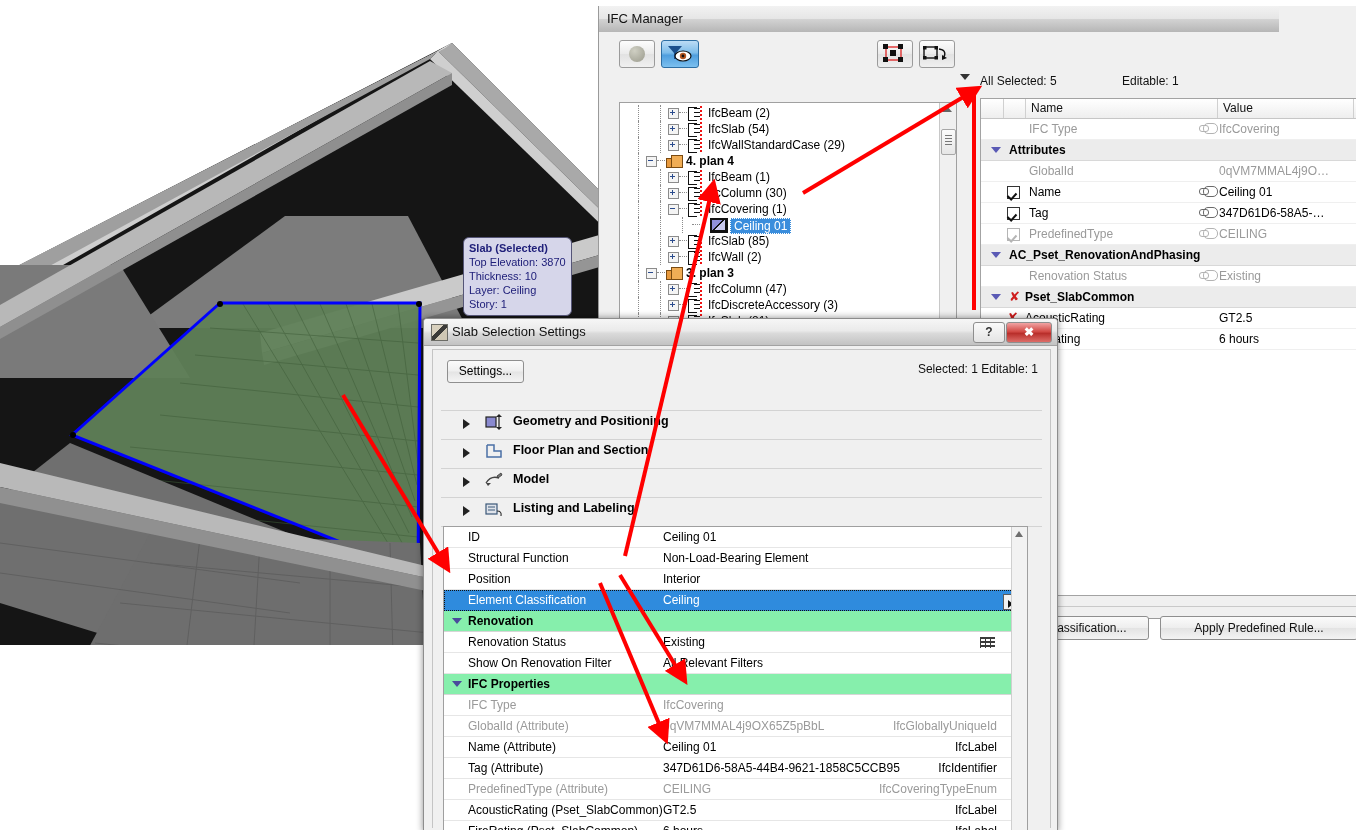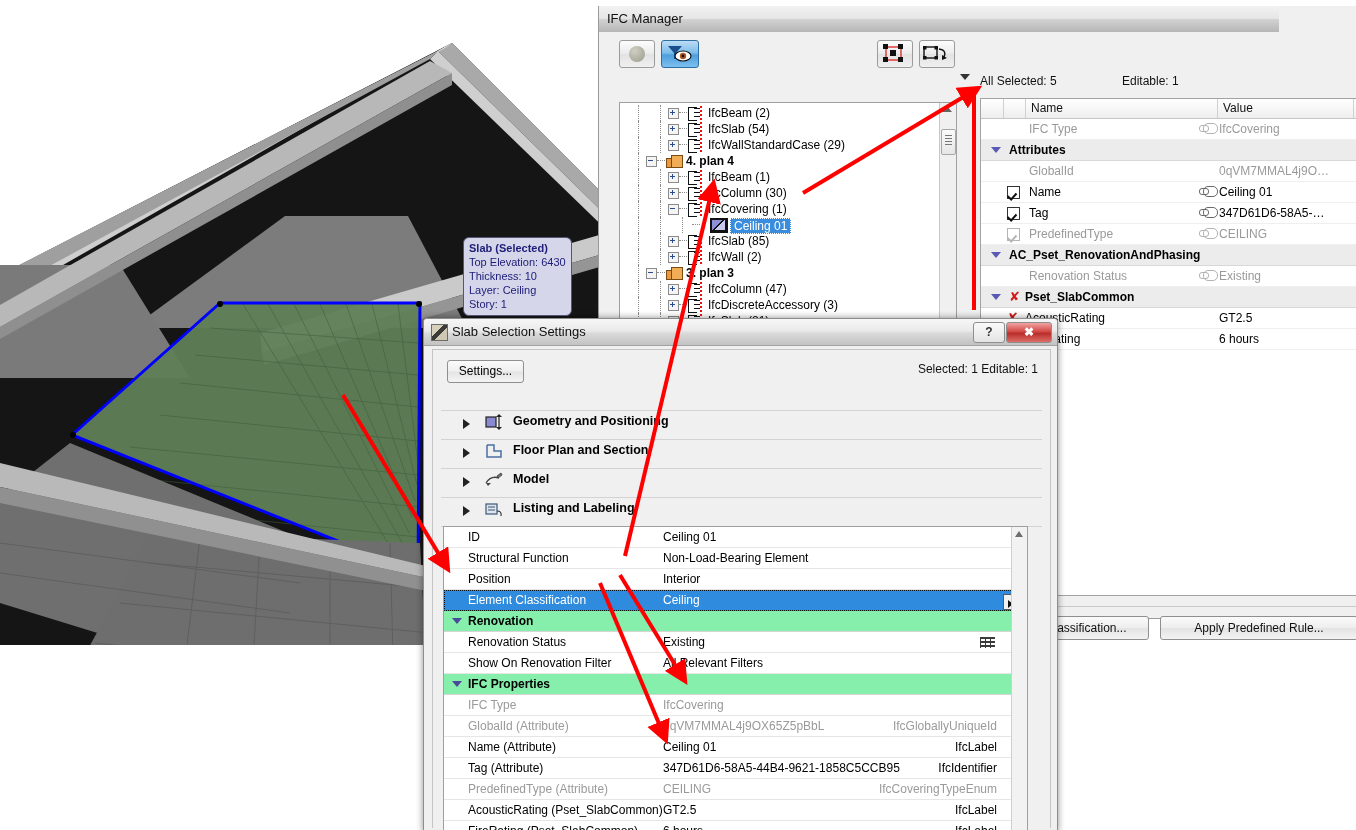--- a/index.html
+++ b/index.html
@@ -261,21 +261,21 @@
     <polygon points="0,420 430,524 620,560 620,576 0,444" fill="#b9b9b9"></polygon>
     <polygon points="0,444 620,576 620,588 0,460" fill="#909090"></polygon>
     <polygon points="0,690 430,692 620,724 620,744 0,716" fill="#bdbdbd"></polygon>
     <polygon points="0,716 620,744 620,758 0,734" fill="#8e8e8e"></polygon>
     <polygon points="560,560 620,566 620,596 560,590" fill="#d8d8d8"></polygon>
     <polygon points="545,722 620,730 620,762 545,754" fill="#d6d6d6"></polygon>
   </svg>
 
   <div id="slab-tooltip">
     <div class="tt-title">Slab (Selected)</div>
-    <div>Top Elevation: 6430</div>
+    <div>Top Elevation: 3870</div>
     <div>Thickness: 10</div>
     <div>Layer: Ceiling</div>
     <div>Story: 1</div>
   </div>
 </div>
 
 <div id="ifc-manager">
   <div id="ifc-titlebar">
     <div class="t">IFC Manager</div>
   </div>

